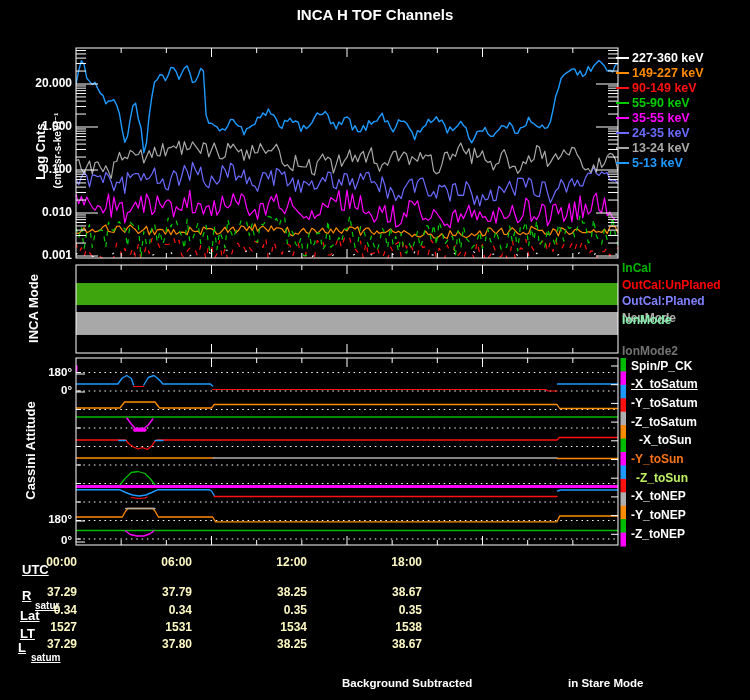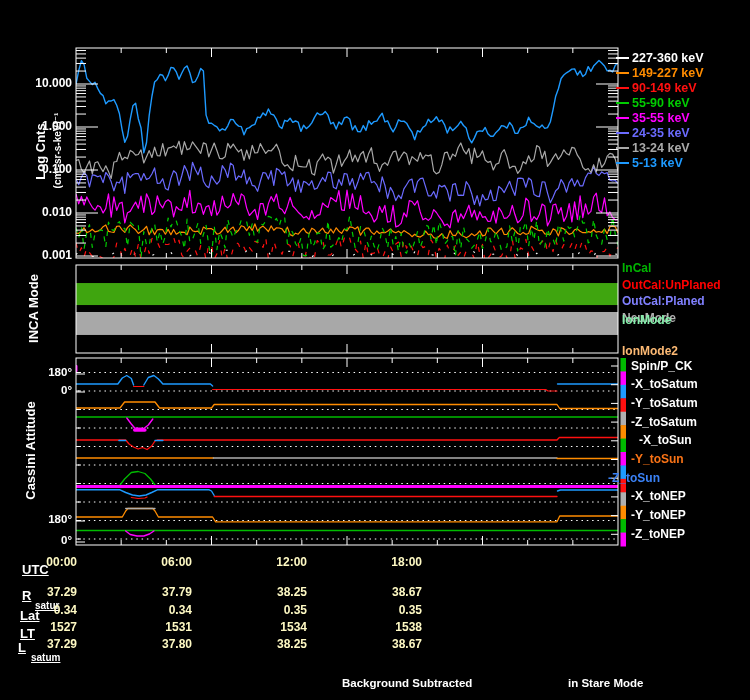--- a/index.html
+++ b/index.html
@@ -273,31 +273,32 @@
       <line x1="611" y1="403.4" x2="618" y2="403.4" stroke="#fff" stroke-width="1"></line>
       <line x1="611" y1="422.1" x2="618" y2="422.1" stroke="#fff" stroke-width="1"></line>
       <line x1="611" y1="440.8" x2="618" y2="440.8" stroke="#fff" stroke-width="1"></line>
       <line x1="611" y1="459.5" x2="618" y2="459.5" stroke="#fff" stroke-width="1"></line>
       <line x1="611" y1="478.2" x2="618" y2="478.2" stroke="#fff" stroke-width="1"></line>
       <line x1="611" y1="496.9" x2="618" y2="496.9" stroke="#fff" stroke-width="1"></line>
       <line x1="611" y1="515.6" x2="618" y2="515.6" stroke="#fff" stroke-width="1"></line>
       <line x1="611" y1="534.3" x2="618" y2="534.3" stroke="#fff" stroke-width="1"></line>
     </svg>
 
+  <div class="abs ttl" style="top:6px;font-size:15px;">INCA H TOF Channels</div>
 
   <div class="abs rot" style="left:-60px;top:144px;width:200px;font-size:13px;">Log Cnts</div>
   <div class="abs rot" style="left:-43px;top:145px;width:200px;font-size:10px;">(cm²-sr-s-keV)⁻¹</div>
   <div class="abs rot" style="left:-67px;top:301px;width:200px;font-size:13px;">INCA Mode</div>
   <div class="abs rot" style="left:-70px;top:443px;width:200px;font-size:13px;">Cassini Attitude</div>
 
   <div class="abs foot" style="left:320px;top:677px;padding-left:22px;">Background Subtracted</div>
   <div class="abs foot" style="left:568px;top:677px;">in Stare Mode</div>
 
   <div id="ylabels-top">
-      <div class="abs ytick" style="left:2px;top:76px;">10.000</div>
+      <div class="abs ytick" style="left:2px;top:76px;">20.000</div>
       <div class="abs ytick" style="left:2px;top:119px;">1.000</div>
       <div class="abs ytick" style="left:2px;top:162px;">0.100</div>
       <div class="abs ytick" style="left:2px;top:205px;">0.010</div>
       <div class="abs ytick" style="left:2px;top:248px;">0.001</div>
     </div>
   <div id="ylabels-att">
       <div class="abs ytick" style="left:2px;top:366px;font-size:11.5px;">180°</div>
       <div class="abs ytick" style="left:2px;top:384px;font-size:11.5px;">0°</div>
       <div class="abs ytick" style="left:2px;top:513px;font-size:11.5px;">180°</div>
       <div class="abs ytick" style="left:2px;top:534px;font-size:11.5px;">0°</div>
@@ -311,30 +312,30 @@
       <div class="abs leg" style="left:632px;top:125.5px;color:#6b6bff;font-size:12.5px;">24-35 keV</div>
       <div class="abs leg" style="left:632px;top:140.5px;color:#a9a9a9;font-size:12.5px;">13-24 keV</div>
       <div class="abs leg" style="left:632px;top:155.5px;color:#1e9aff;font-size:12.5px;">5-13 keV</div>
     </div>
   <div id="legend-mode">
       <div class="abs leg" style="left:622px;top:261px;color:#00b400;">InCal</div>
       <div class="abs leg" style="left:622px;top:277.5px;color:#ff0000;">OutCal:UnPlaned</div>
       <div class="abs leg" style="left:622px;top:294px;color:#8080ff;">OutCal:Planed</div>
       <div class="abs leg" style="left:622px;top:310.5px;color:#b0b0b0;">NeuMode</div>
       <div class="abs leg" style="left:622px;top:313px;color:#86efac;">IonMode</div>
-      <div class="abs leg" style="left:622px;top:343.5px;color:#fdba74;">IonMode2</div>
+      <div class="abs leg" style="left:622px;top:343.5px;color:#737373;">IonMode2</div>
     </div>
   <div id="legend-att">
       <div class="abs leg" style="left:631px;top:358.5px;color:#fff;">Spin/P_CK</div>
-      <div class="abs leg" style="left:631px;top:377.2px;color:#fff;">-X_toSatum</div>
+      <div class="abs leg" style="left:631px;top:377.2px;color:#fff;text-decoration:underline;">-X_toSatum</div>
       <div class="abs leg" style="left:631px;top:395.9px;color:#fff;">-Y_toSatum</div>
       <div class="abs leg" style="left:631px;top:414.6px;color:#fff;">-Z_toSatum</div>
       <div class="abs leg" style="left:631px;top:433.3px;color:#fff;margin-left:8px;">-X_toSun</div>
       <div class="abs leg" style="left:631px;top:452px;color:#f97316;">-Y_toSun</div>
-      <div class="abs leg" style="left:608px;top:470.7px;color:#3b82f6;">-Z_toSun</div>
+      <div class="abs leg" style="left:636px;top:470.7px;color:#bef264;">-Z_toSun</div>
       <div class="abs leg" style="left:631px;top:489.4px;color:#fff;">-X_toNEP</div>
       <div class="abs leg" style="left:631px;top:508.1px;color:#fff;">-Y_toNEP</div>
       <div class="abs leg" style="left:631px;top:526.8px;color:#fff;">-Z_toNEP</div>
     </div>
   <div id="anno-table">
       <div class="abs tlab" style="left:22px;top:562px;"><span>UTC</span></div>
       <div class="abs tval" style="left:5px;top:555px;">00:00</div>
       <div class="abs tval" style="left:120px;top:555px;">06:00</div>
       <div class="abs tval" style="left:235px;top:555px;">12:00</div>
       <div class="abs tval" style="left:350px;top:555px;">18:00</div>

